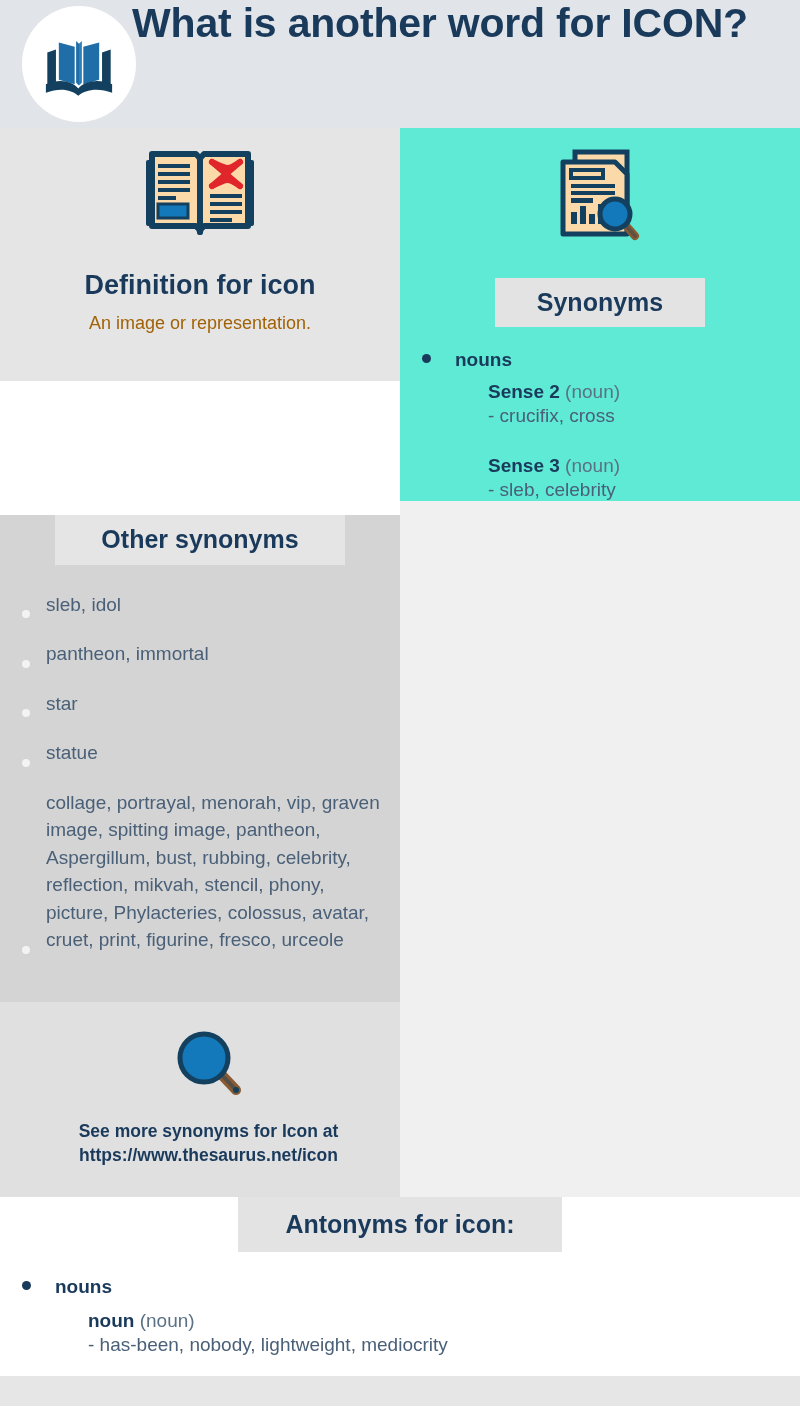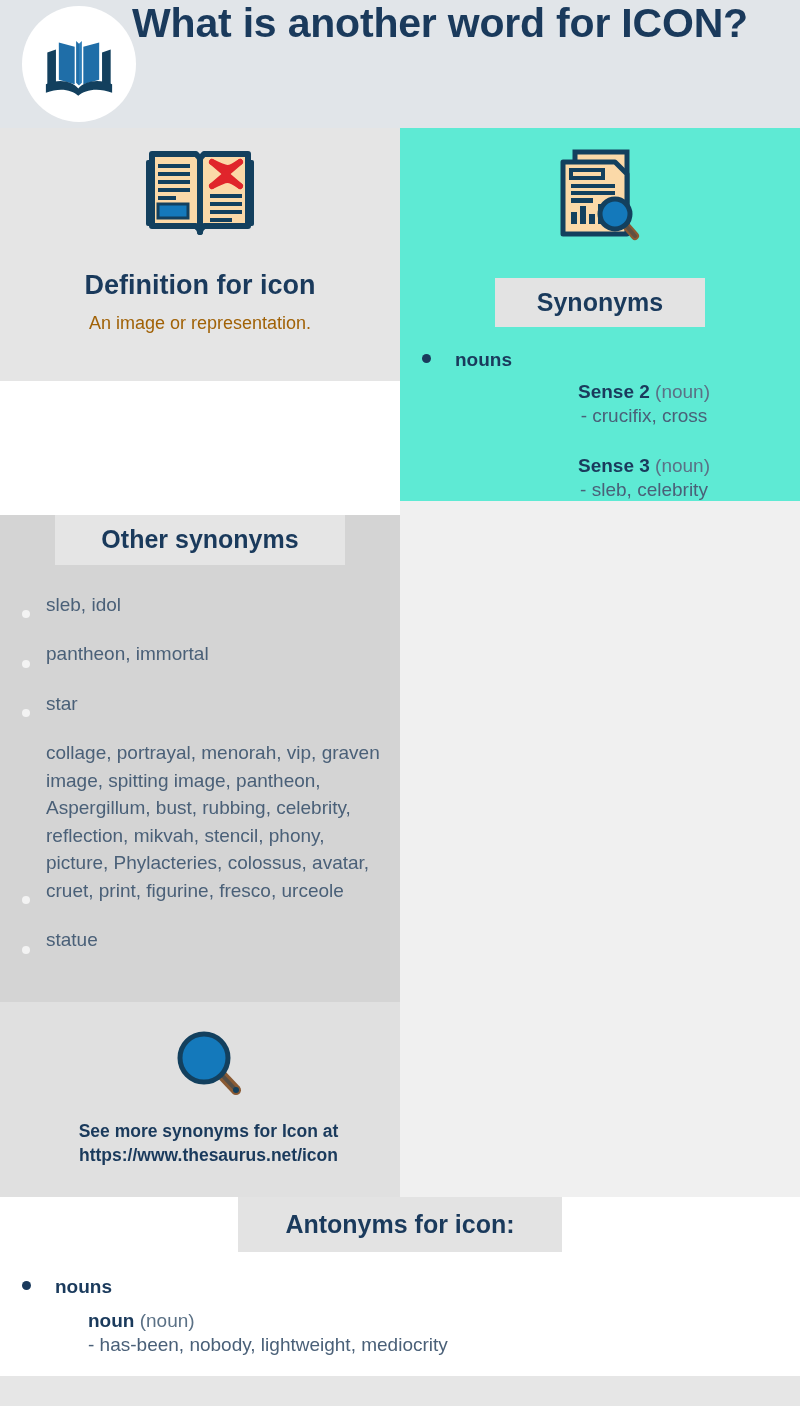--- a/index.html
+++ b/index.html
@@ -85,21 +85,21 @@
 
   
   .sense-block { padding: 22px 0 0 22px; }
   .nouns-row { display: flex; align-items: baseline; }
   .bullet-sq {
     width: 9px; height: 9px; border-radius: 50%;
     background: #1a3a5c; margin-right: 24px; flex: none;
     position: relative; top: -3px;
   }
   .nouns-label { font-size: 19px; font-weight: bold; color: #1a3a5c; }
-  .sense-group { margin-left: 66px; margin-top: 10px; text-align: center; }
+  .sense-group { margin-left: 66px; margin-top: 10px; }
   .sense-head { font-size: 19px; color: #5b7186; }
   .sense-head b { color: #1a3a5c; }
   .sense-words { font-size: 19px; color: #4a6078; margin-top: 2px; }
   .gap { height: 18px; }
 
   
   .other-panel {
     width: 400px;
     background: #d4d4d4;
     padding-bottom: 26px;
@@ -279,25 +279,25 @@
           <li>
               <span class="dot"></span>
               <span>pantheon, immortal</span>
             </li>
           <li>
               <span class="dot"></span>
               <span>star</span>
             </li>
           <li>
               <span class="dot"></span>
+              <span>statue</span>
+            </li>
+          <li>
+              <span class="dot"></span>
               <span>collage, portrayal, menorah, vip, graven image, spitting image, pantheon, Aspergillum, bust, rubbing, celebrity, reflection, mikvah, stencil, phony, picture, Phylacteries, colossus, avatar, cruet, print, figurine, fresco, urceole</span>
-            </li>
-          <li>
-              <span class="dot"></span>
-              <span>statue</span>
             </li>
         </ul>
       </div>
 
       <div class="seemore">
         <div class="icon-wrap">
           <span>
             <svg width="74" height="72" viewBox="0 0 74 72">
               <line x1="47" y1="44" x2="64" y2="62" stroke="#8a5a33" stroke-width="10" stroke-linecap="round"></line>
               <line x1="47" y1="44" x2="64" y2="62" stroke="#13405e" stroke-width="4" stroke-linecap="round" opacity="0.45"></line>

